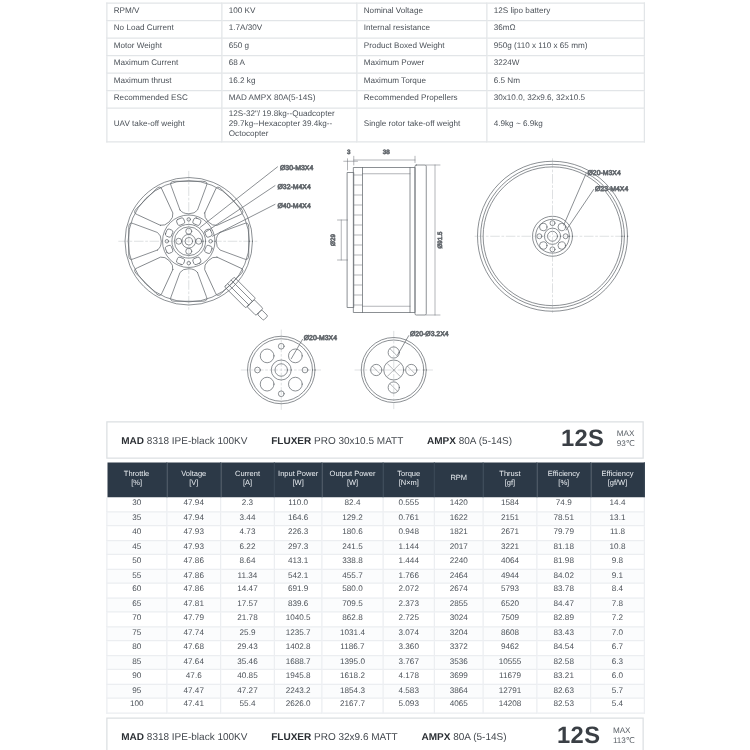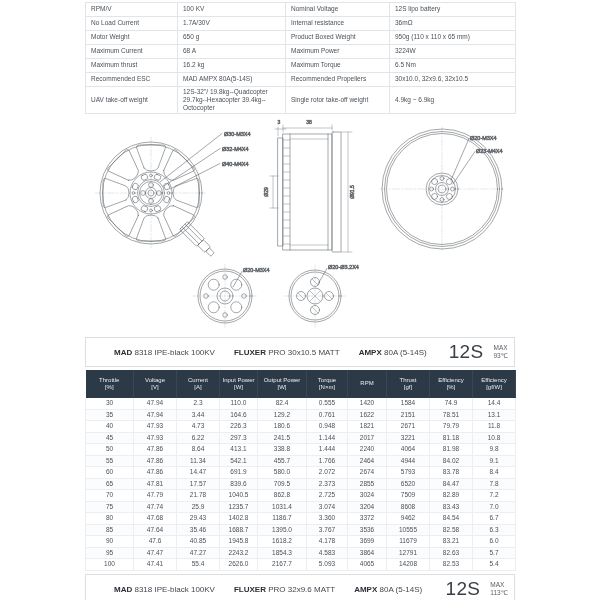--- a/index.html
+++ b/index.html
@@ -22,25 +22,25 @@
   
   .drawings{position:absolute;left:85px;top:112px;width:430px;height:224px;}
   svg text{font-family:"Liberation Sans","DejaVu Sans",sans-serif;fill:#565b61;}
   .dimtxt{font-size:5.5px;}
   .dimtxt2{font-size:5px;}
 
   
   .bar{
     position:absolute;left:85px;width:430px;height:30px;box-sizing:border-box;
     border:1px solid #dcdfe2;background:#fff;display:flex;align-items:center;
-    padding:0 4px 0 28px;
+    padding:0 4px 0 11px;
   }
   .bar .item{font-size:8px;color:#43484e;margin-right:19px;white-space:nowrap;}
   .bar .item b{font-weight:bold;color:#2b2f34;}
-  .bar .big{margin-left:auto;font-size:19px;font-weight:400;color:#3a3f45;letter-spacing:.3px;}
+  .bar .big{margin-left:auto;font-size:19px;font-weight:700;color:#3a3f45;letter-spacing:.3px;}
   .bar .max{font-size:6.5px;line-height:1.3;color:#595f66;margin-left:10px;margin-right:2px;text-align:left;}
   #test-header-bar{top:337px;}
   #test-footer-bar{top:574px;}
 
   
   .datatbl{position:absolute;left:85px;top:370px;width:430px;}
   table.data{border-collapse:collapse;table-layout:fixed;width:430px;}
   table.data thead th{
     background:#2c3947;color:#e9edf1;font-weight:normal;font-size:6px;line-height:1.18;
     height:28px;padding:0 2px;vertical-align:middle;text-align:center;

